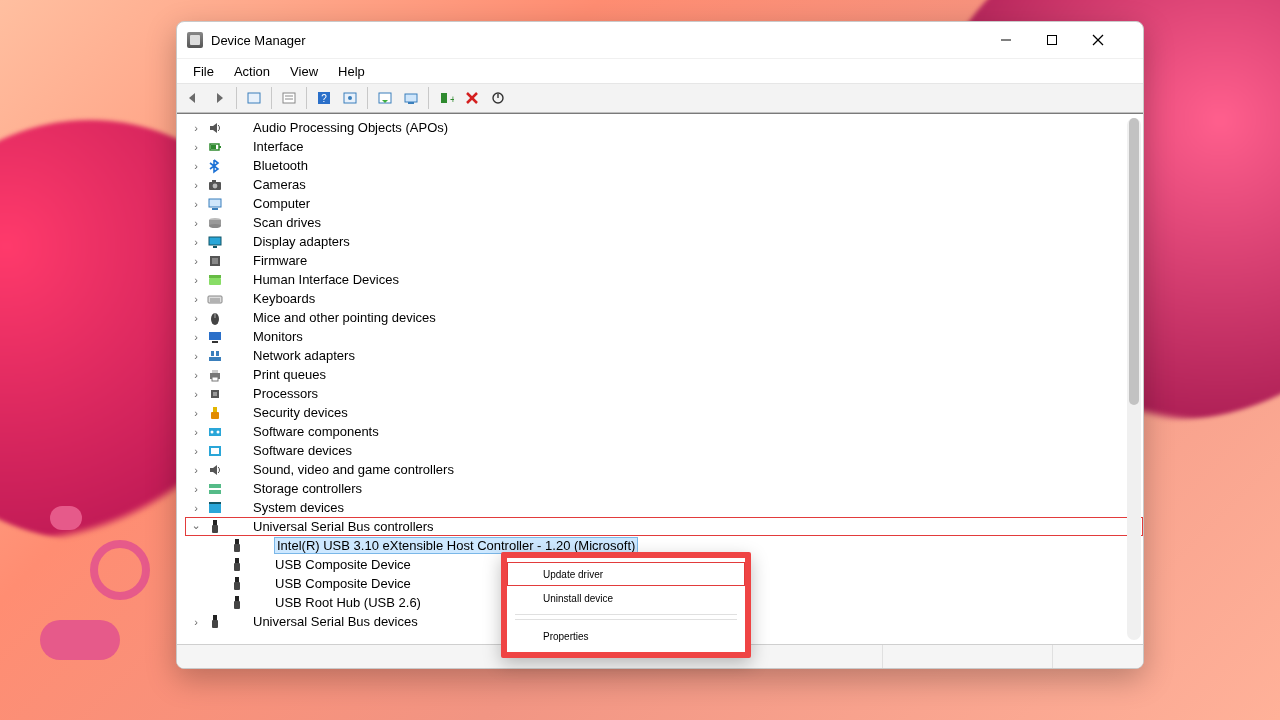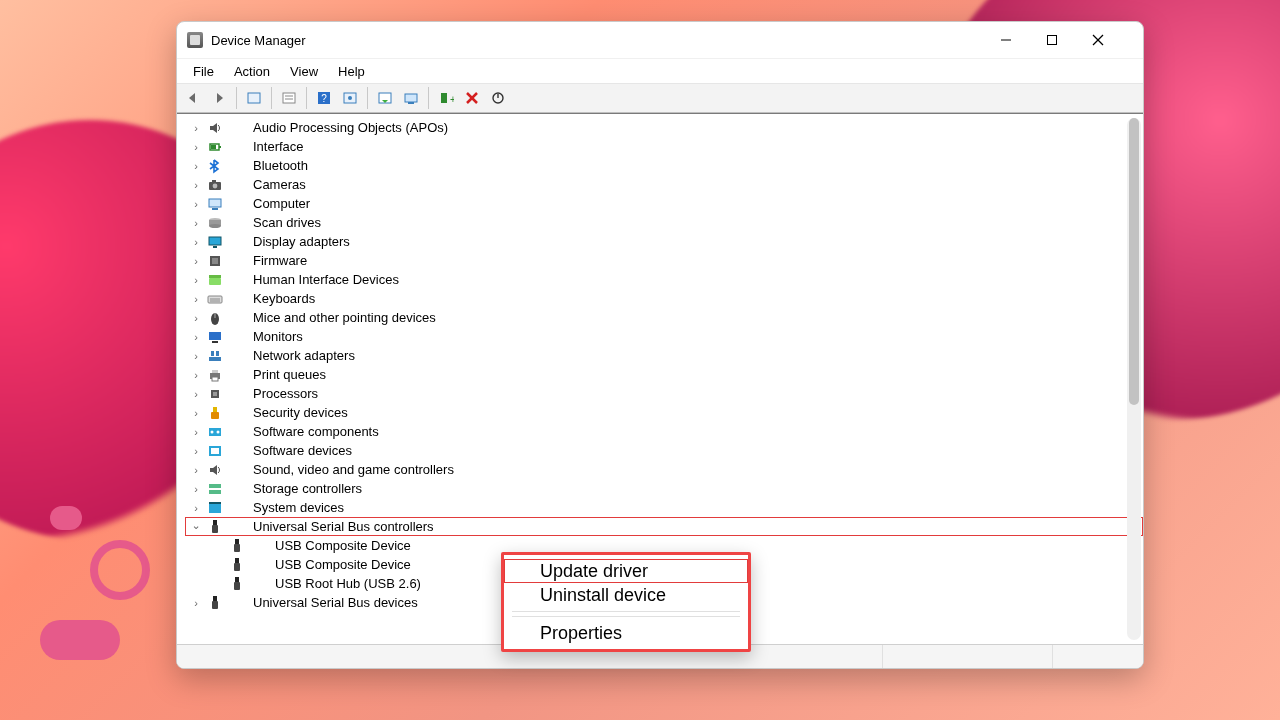--- a/index.html
+++ b/index.html
@@ -65,22 +65,22 @@
 
   .statusbar { height:24px; border-top:1px solid #cfcfcf; background:#f5f5f5;
     display:flex;}
   .statusbar .cell{flex:1;border-right:1px solid #e0e0e0;}
   .statusbar .cell:last-child{border-right:none;flex:0 0 90px;}
   .statusbar .cell:nth-child(2){flex:0 0 170px;}
 
   
   .ctxmenu {
     position:absolute; left:501px; top:552px; width:250px;
-    background:#ffffff; border:3px solid #ef4444; border-radius:2px;
-    box-shadow:0 6px 18px rgba(0,0,0,.25); padding:4px 0; font-size:18px;
+    background:#ffffff; border:6px solid #ef4444; border-radius:2px;
+    box-shadow:0 6px 18px rgba(0,0,0,.25); padding:4px 0; font-size:10px;
     z-index:50;
   }
   .ctxmenu .cmi { height:24px; padding:0 36px; display:flex; align-items:center;}
   .ctxmenu .cmi.highlight{ outline:1px solid #e23b3b; outline-offset:-1px;}
   .ctxmenu .csep{ height:1px;background:#e0e0e0;margin:4px 8px;}
 
   
   .ico svg{display:block;}
 </style>
 </head>
@@ -416,20 +416,29 @@
         <div class="row expanded boxed">
           <span class="chev">⌄</span>
           <span class="ico">
             <svg width="16" height="16" viewBox="0 0 16 16">
               <rect x="6" y="1" width="4" height="5" fill="#222"></rect>
               <rect x="5" y="6" width="6" height="8" rx="1" fill="#444"></rect>
             </svg>
           </span>
           <span class="lbl">Universal Serial Bus controllers</span>
         </div>
+        <div class="row child selected">
+          <span class="ico">
+            <svg width="16" height="16" viewBox="0 0 16 16">
+              <rect x="6" y="1" width="4" height="5" fill="#222"></rect>
+              <rect x="5" y="6" width="6" height="8" rx="1" fill="#444"></rect>
+            </svg>
+          </span>
+          <span class="lbl">Intel(R) USB 3.10 eXtensible Host Controller - 1.20 (Microsoft)</span>
+        </div>
         <div class="row child">
           <span class="ico">
             <svg width="16" height="16" viewBox="0 0 16 16">
               <rect x="6" y="1" width="4" height="5" fill="#222"></rect>
               <rect x="5" y="6" width="6" height="8" rx="1" fill="#444"></rect>
             </svg>
           </span>
           <span class="lbl">USB Composite Device</span>
         </div>
         <div class="row child">

